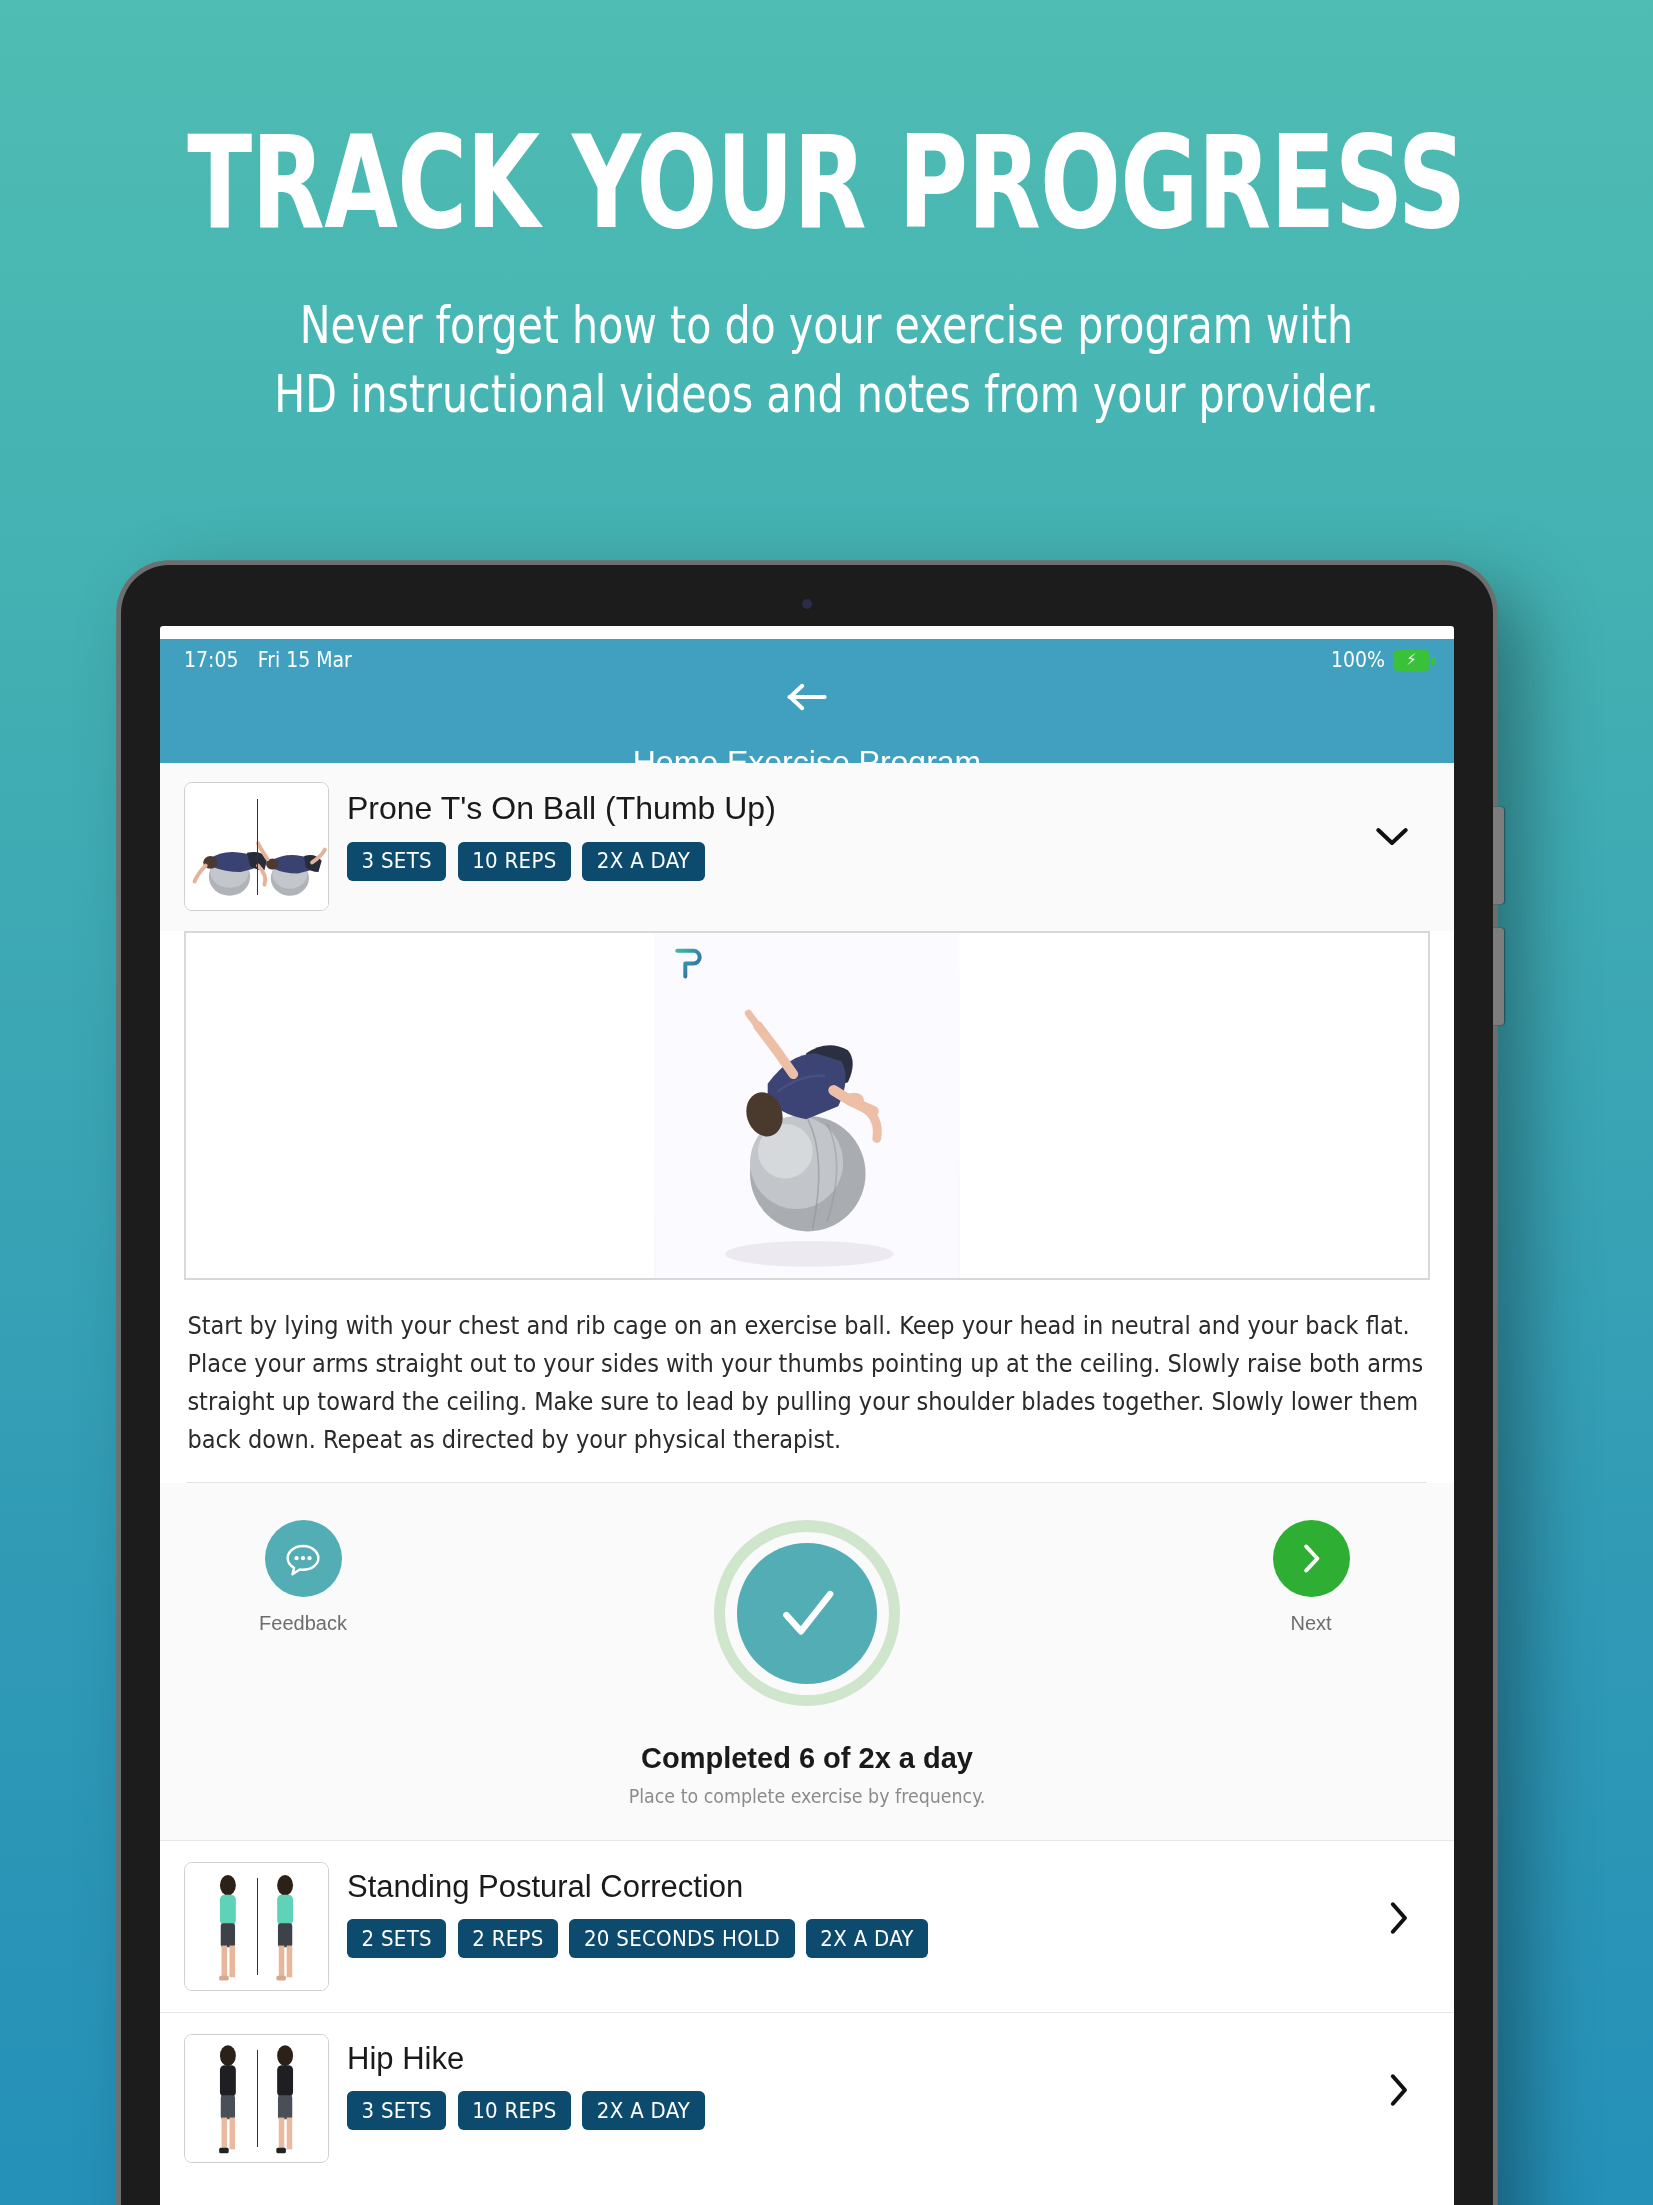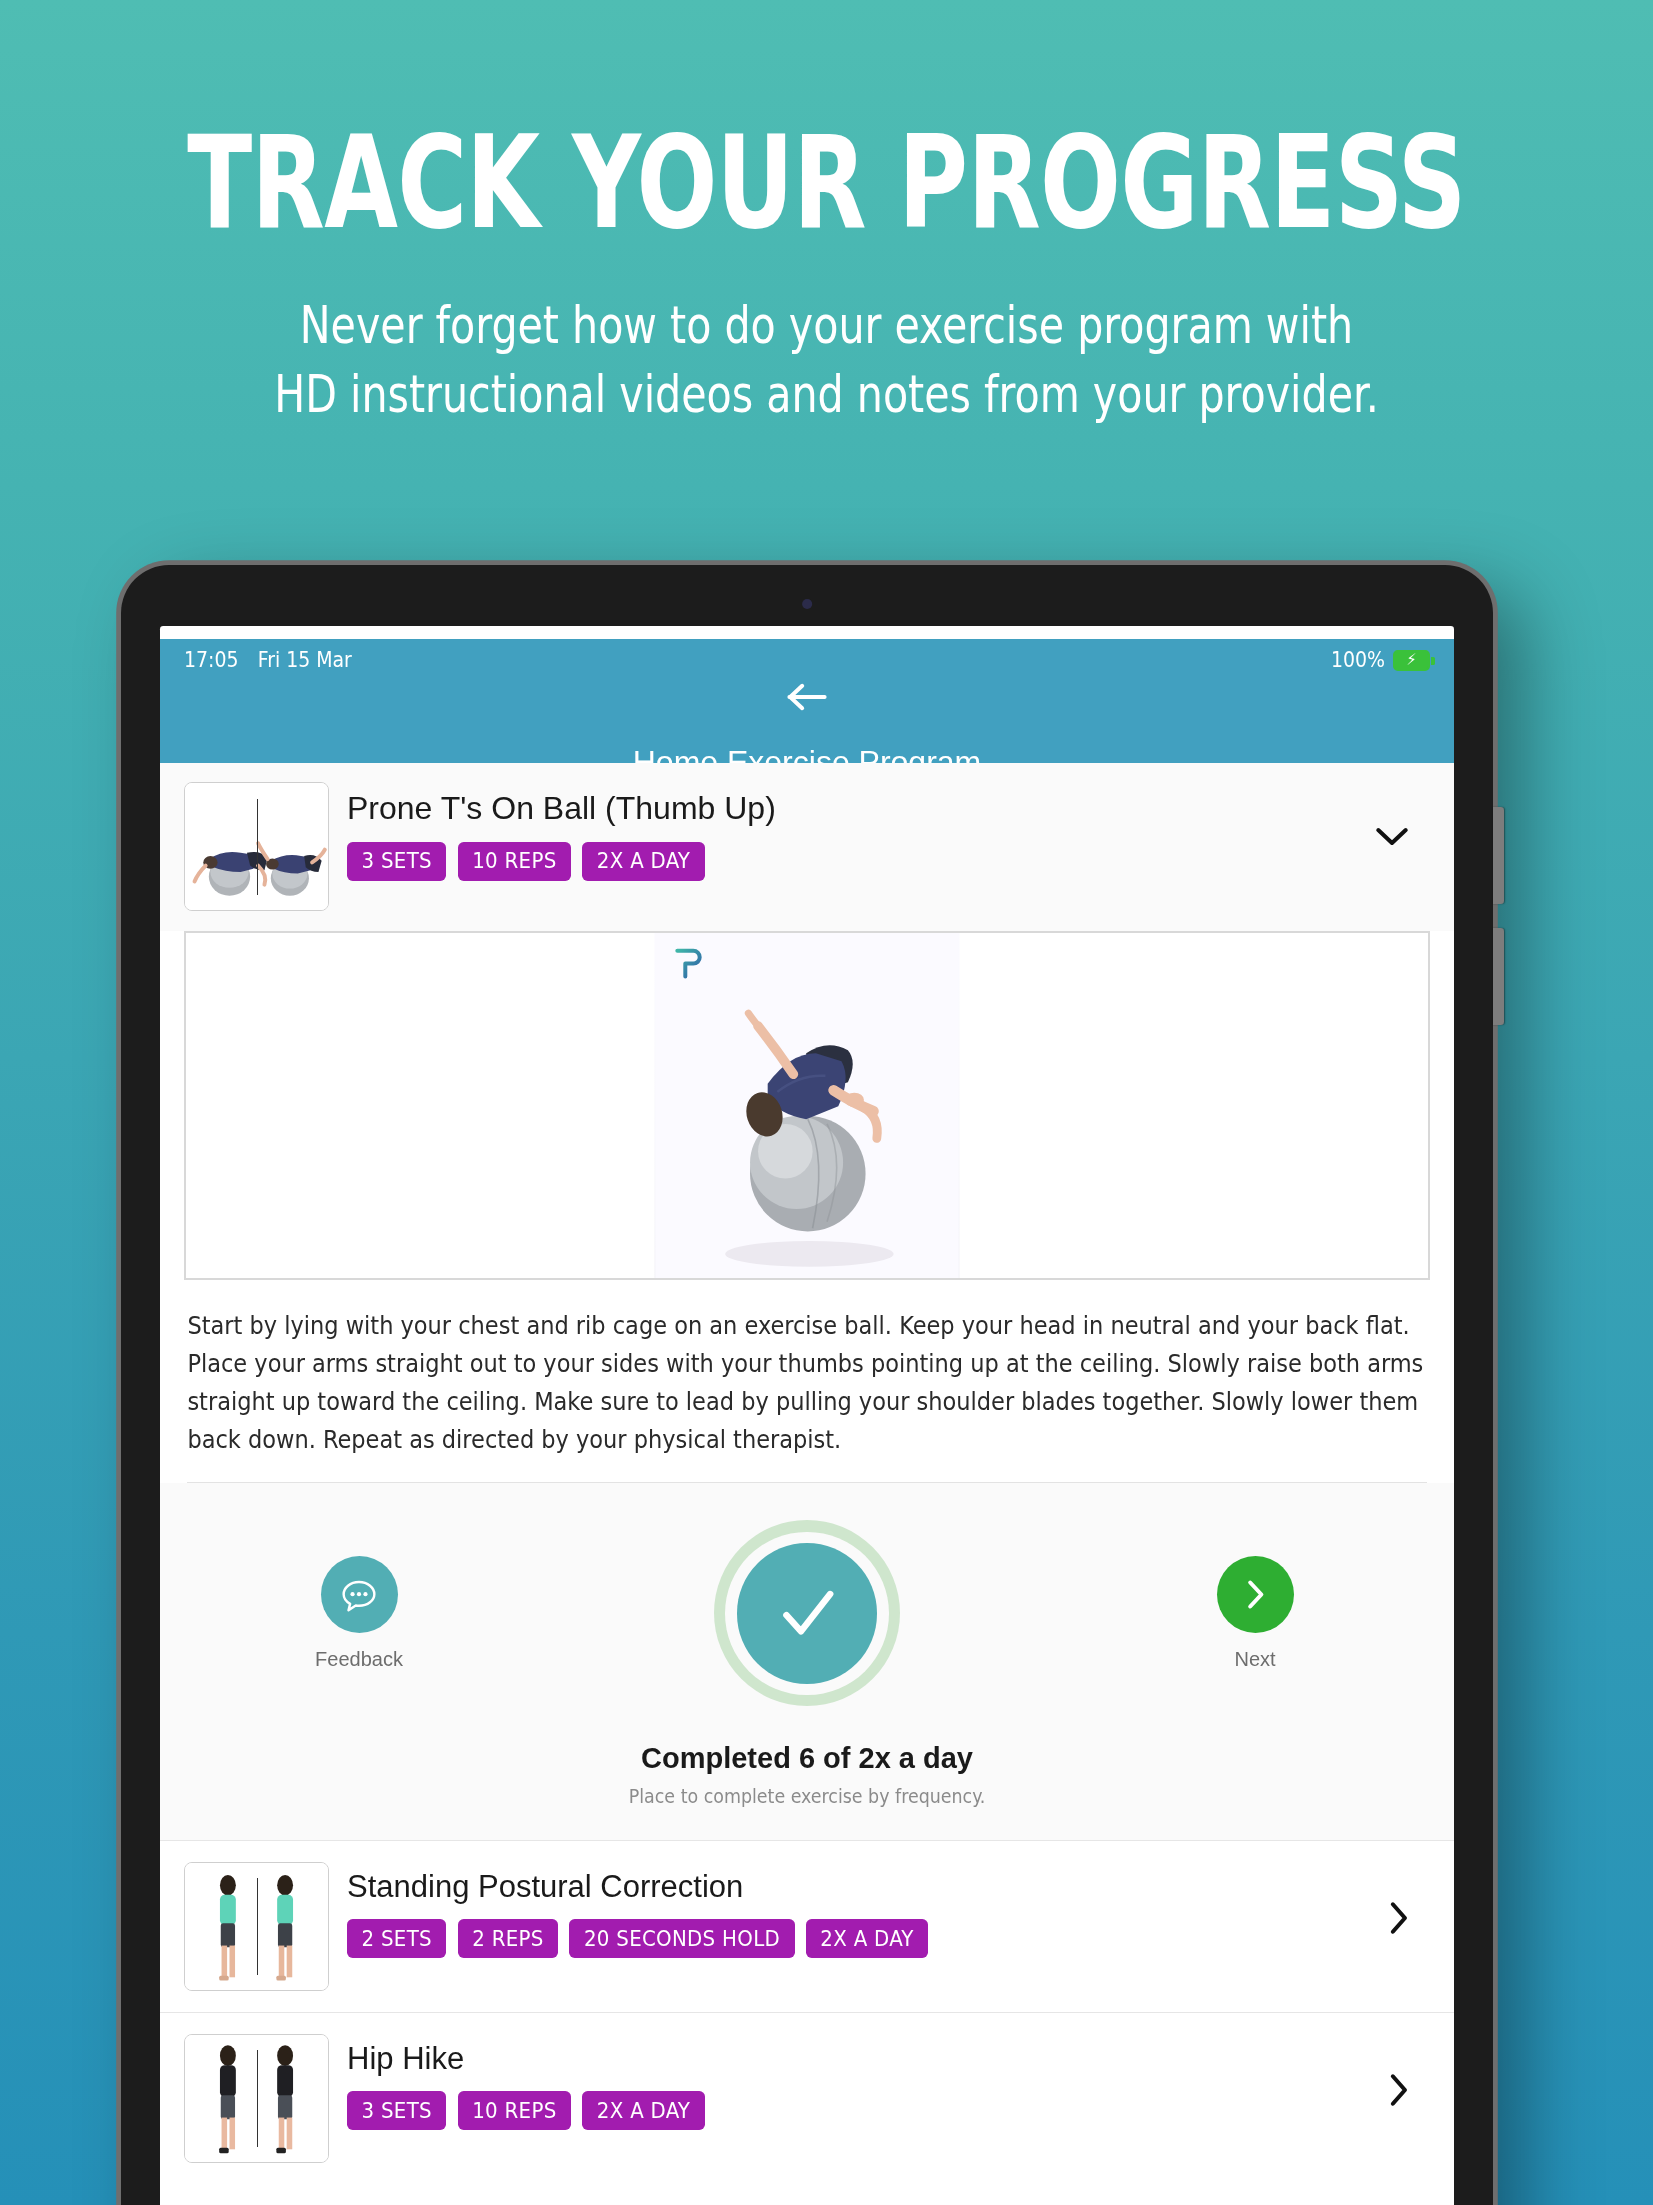--- a/index.html
+++ b/index.html
@@ -75,41 +75,41 @@
 
   
   .exp-head { display:flex; align-items:flex-start; gap:18px; padding:19.4px 24px 19.4px 24px;
               background:#fafafa; position:relative; }
   .thumb { width:145px; height:129px; background:#fff; border:1.6px solid #cfcfcf;
            border-radius:8px; flex:0 0 auto; position:relative; overflow:hidden; }
   .thumb .divider { position:absolute; left:50%; top:12%; bottom:12%; width:1.6px; background:#333; }
   .exp-meta { flex:1 1 auto; padding-top:8px; }
   .ex-title { font-size:32px; color:#1a1a1a; font-weight:400; }
   .tags { display:flex; gap:11.3px; margin-top:14.5px; flex-wrap:wrap; }
-  .tag { background:#a21caf; color:#fff; font-size:22px; padding:6.5px 14.5px 7.3px;
+  .tag { background:#0c4a6e; color:#fff; font-size:22px; padding:6.5px 14.5px 7.3px;
          border-radius:5.7px; letter-spacing:0.3px;
          font-family:"DejaVu Sans Condensed","Liberation Sans Narrow","Liberation Sans",sans-serif; }
   .chev-down { position:absolute; right:45px; top:63px; }
 
   
   .video-wrap { margin:0 24px; border:2.4px solid #d8d8d8; background:#fff; height:349px;
                 position:relative; overflow:hidden; }
   .video-inner { position:absolute; left:50%; transform:translateX(-50%); top:0; bottom:0;
                  width:305px; background:linear-gradient(180deg,#fbfaff 0%,#f7f6fb 60%,#f2f1f6 100%); }
   .wm { position:absolute; left:18px; top:11.3px; }
 
   
   .desc { padding:27.4px 27.4px 22.6px 27.4px; font-size:25px; line-height:1.52; color:#2a2a2a;
           font-family:"DejaVu Sans Condensed","Liberation Sans Narrow","Liberation Sans",sans-serif; }
   .rule { height:1.6px; background:#e3e3e3; margin:0 27.4px; }
 
   
   .actions { background:#fafafa; padding:37px 0 32px 0; }
-  .act-row { display:flex; align-items:center; justify-content:space-between;
-             padding:0 110px; }
+  .act-row { display:flex; justify-content:space-between;
+             padding:0 54px; }
   .act-col { width:178px; text-align:center; }
   .circ-fb { width:77px; height:77px; border-radius:50%; background:#52AEB4;
              margin:0 auto; display:flex; align-items:center; justify-content:center; }
   .circ-next { width:77px; height:77px; border-radius:50%; background:#2EAE32;
                margin:0 auto; display:flex; align-items:center; justify-content:center; }
   .act-label { margin-top:14.5px; font-size:20px; color:#6d6d6d; }
   .complete-wrap { position:relative; width:186px; height:186px; }
   .ring-outer { position:absolute; inset:0; border-radius:50%; background:#cfe6cd; }
   .ring-white { position:absolute; inset:11.3px; border-radius:50%; background:#fafafa; }
   .ring-teal { position:absolute; inset:22.6px; border-radius:50%; background:#52AEB4;

